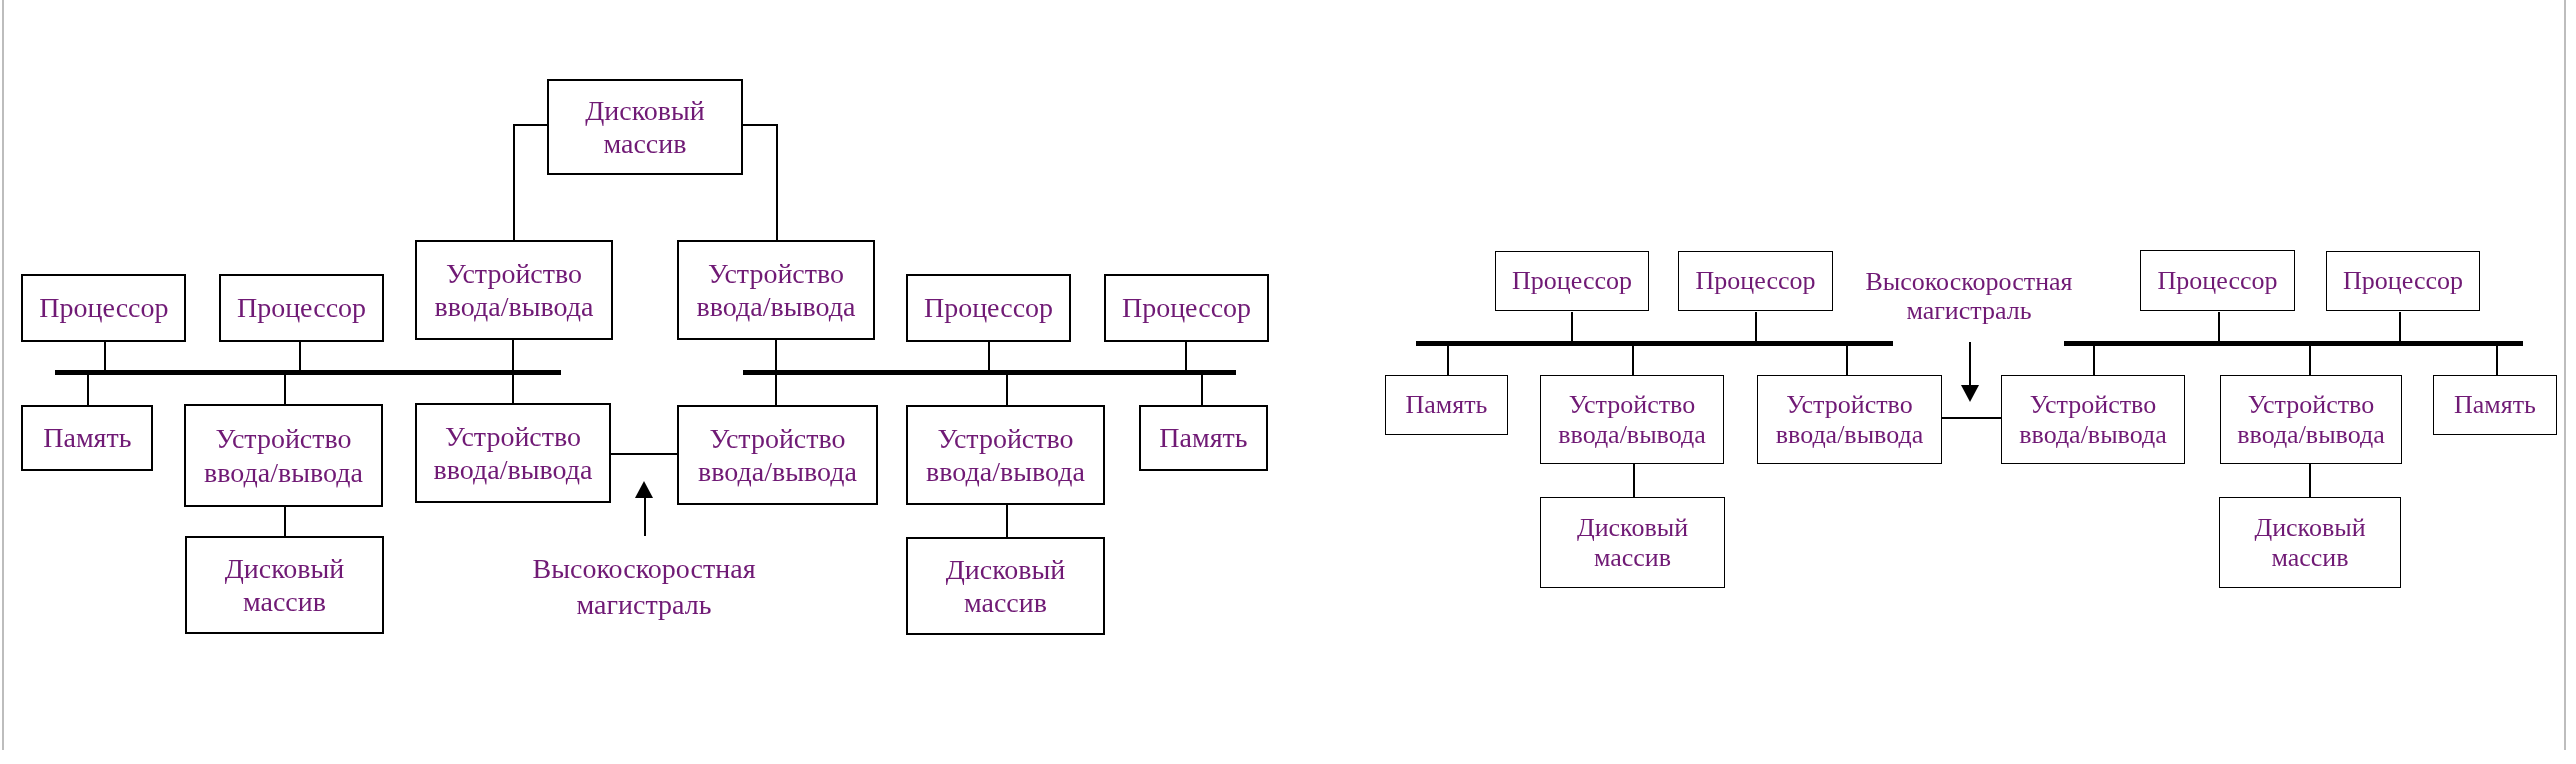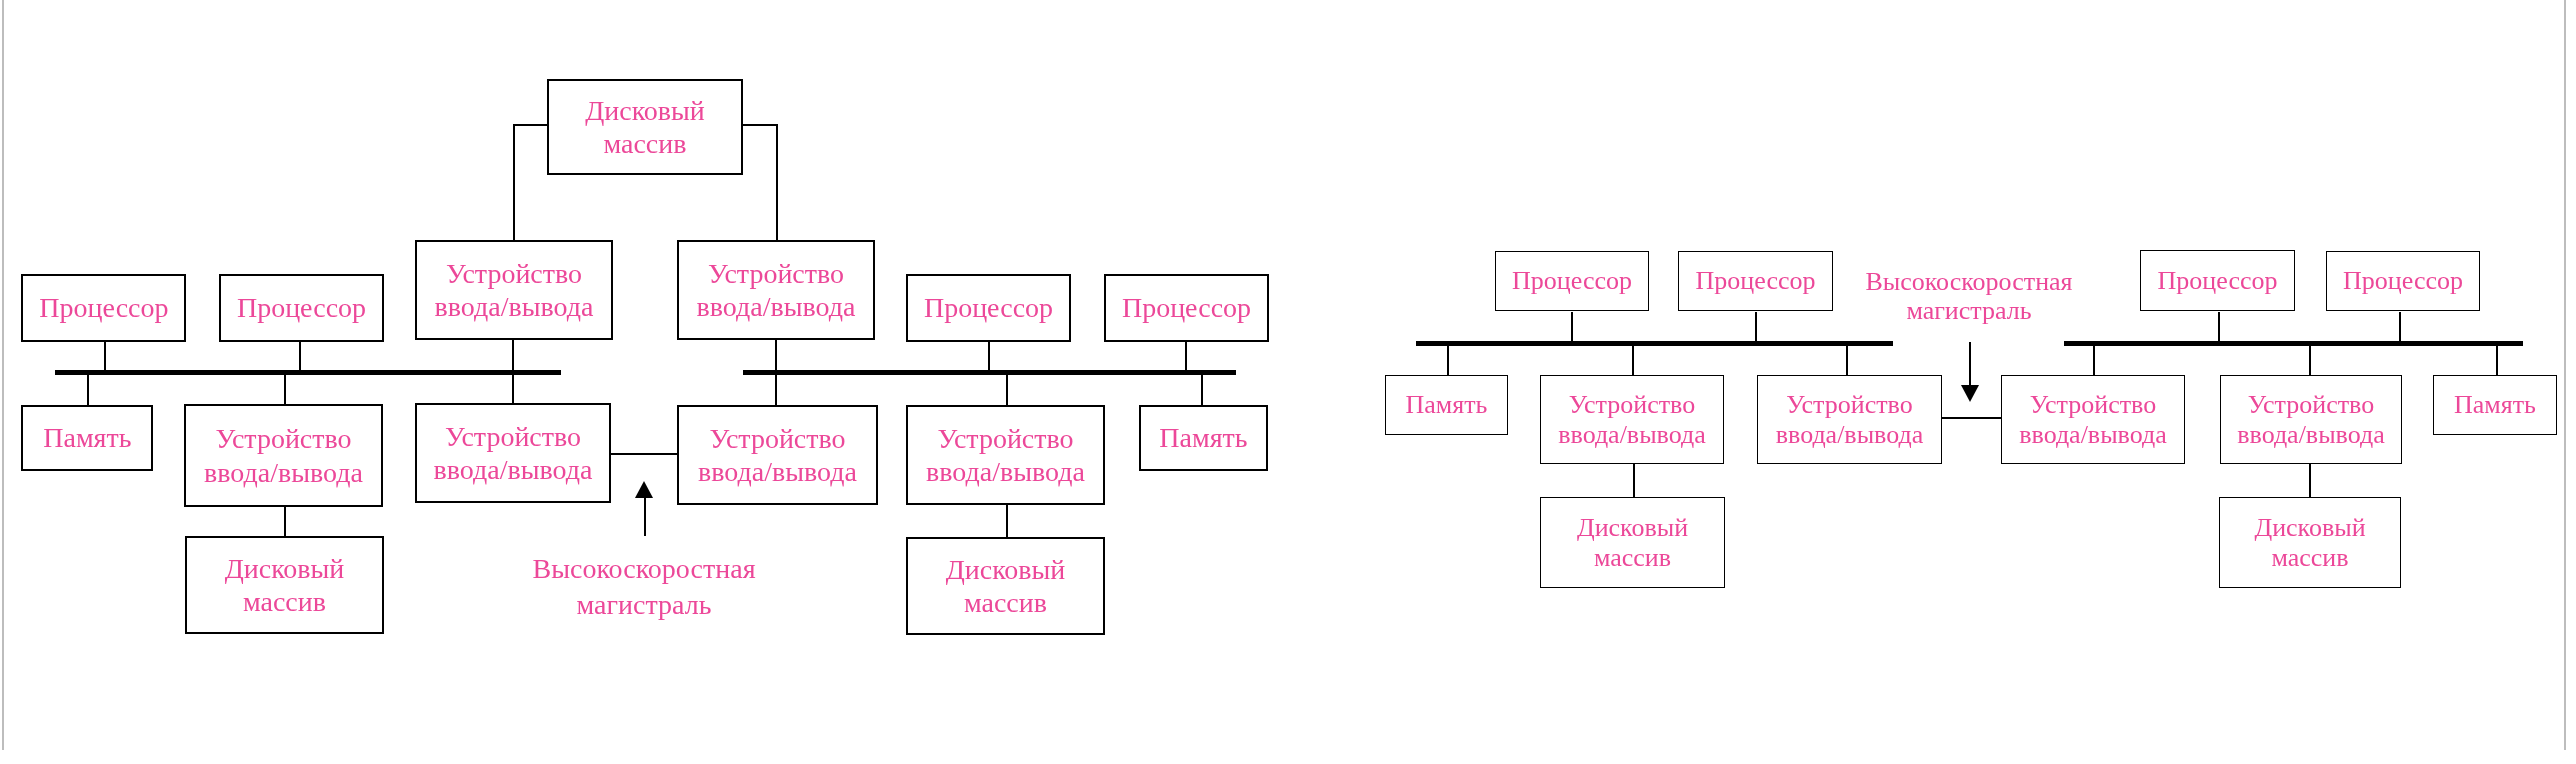--- a/index.html
+++ b/index.html
@@ -1,18 +1,18 @@
 <!DOCTYPE html>
 <html><head>
 <meta charset="utf-8">
 <style>
   html, body { margin:0; padding:0; background:#ffffff; }
   .stage {
     position:relative; width:2576px; height:750px; background:#ffffff;
-    font-family:"Liberation Serif", "DejaVu Serif", serif; color:#ec4899;
+    font-family:"Liberation Serif", "DejaVu Serif", serif; color:#701a75;
     overflow:hidden;
   }
   .edge { position:absolute; top:0; height:765px; width:1.9px; background:#bdbdbd; }
   .node {
     position:absolute; box-sizing:border-box; border:2.9px solid #000; background:#fff;
     display:flex; flex-direction:column; align-items:center; justify-content:center;
     text-align:center; font-size:28px; line-height:1.18;
   }
   .node2 {
     position:absolute; box-sizing:border-box; border:1.9px solid #000; background:#fff;

